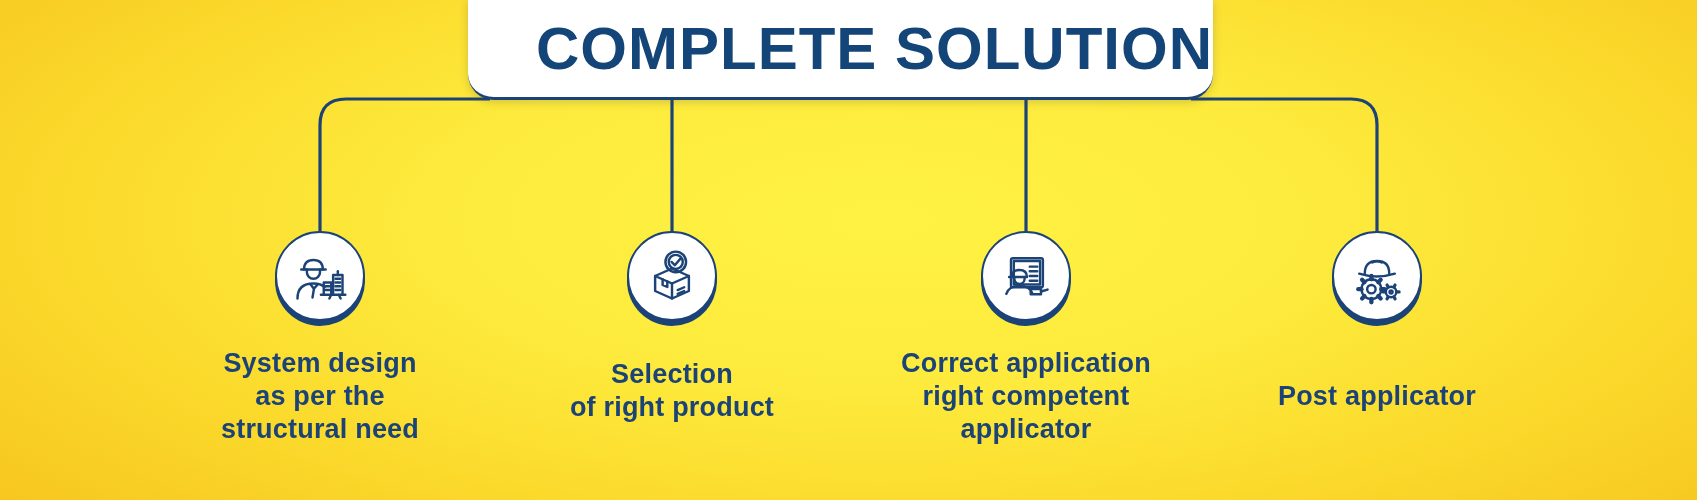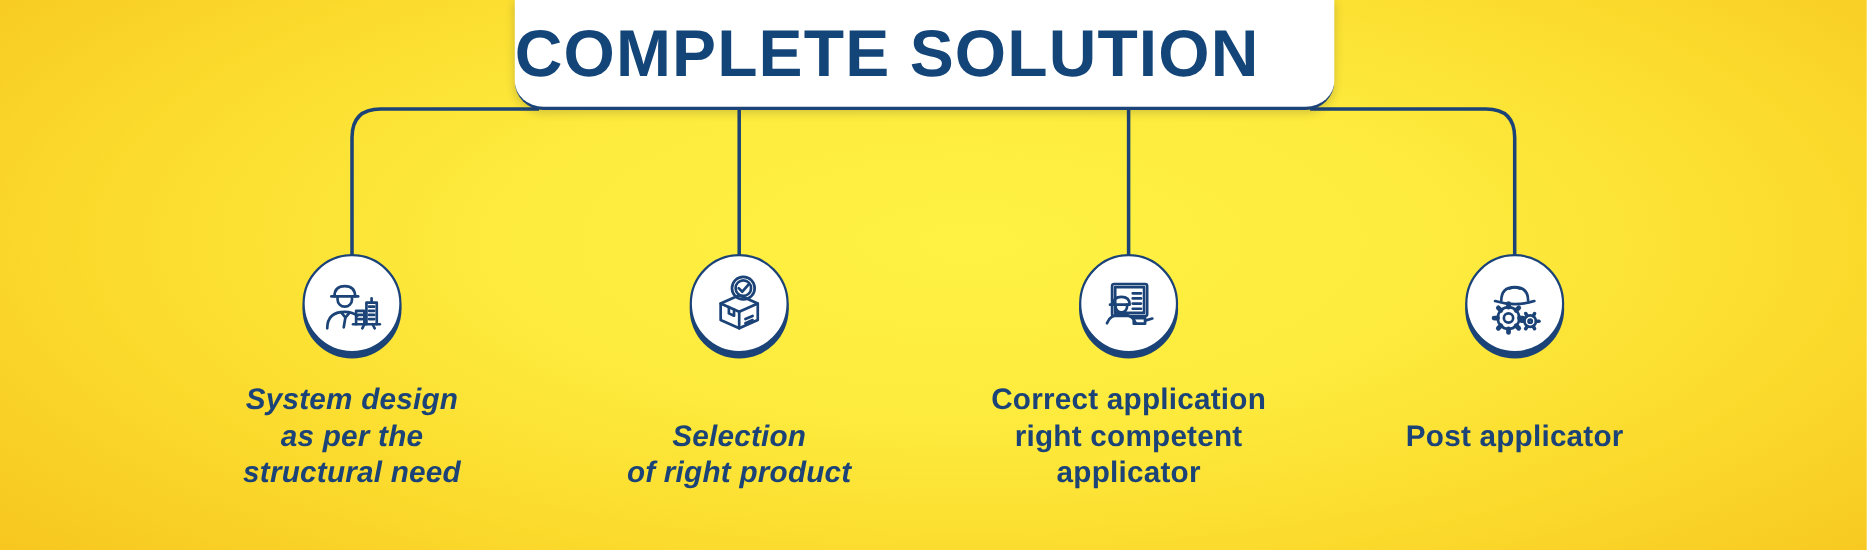--- a/index.html
+++ b/index.html
@@ -12,21 +12,21 @@
       #fff243 0%, #fdea3c 40%, #fbda2c 70%, #f7c71f 100%);
   }
   .connectors{position:absolute;left:0;top:0;width:1697px;height:500px;}
   .connectors path{stroke:#1b4377;stroke-width:3.2;fill:none;}
   .title-box{
     position:absolute;left:468px;top:0;width:745px;height:97px;
     background:#ffffff;
     border-bottom:3.5px solid #1b4377;
     border-radius:0 0 26px 26px;
     box-shadow:0 2px 8px rgba(60,60,60,.22);
-    display:flex;align-items:center;justify-content:flex-start;
+    display:flex;align-items:center;justify-content:flex-end;
   }
   .title-box h1{
     margin:0;
     font-size:60px;font-weight:bold;letter-spacing:1px;
     color:#144578;
   }
   .step-circle{
     position:absolute;width:90px;height:90px;border-radius:50%;
     background:#ffffff;border:2.5px solid #1b4377;
     box-shadow:0 5px 0 0 #1b4377;
@@ -35,21 +35,21 @@
   }
   .step-circle svg{width:60px;height:60px;stroke:#1b4377;fill:none;
     stroke-width:2.6;stroke-linecap:round;stroke-linejoin:round;}
   .step-label{
     position:absolute;width:320px;text-align:center;
     color:#1b4377;font-size:27px;font-weight:bold;line-height:33px;
     white-space:pre-line;letter-spacing:.2px;
   }
   .c1{left:275px;top:231px;} .c2{left:627px;top:231px;}
   .c3{left:981px;top:231px;} .c4{left:1332px;top:231px;}
-  .l1{left:160px;top:347px;font-style:italic;} .l2{left:512px;top:380px;font-style:italic;}
+  .l1{left:160px;top:347px;} .l2{left:512px;top:358px;}
   .l3{left:866px;top:347px;} .l4{left:1217px;top:380px;}
   .gear-teeth line{stroke-width:4.6;}
   .gear-teeth-sm line{stroke-width:3.4;}
 </style>
 </head>
 <body>
 
 <div class="canvas">
 
   <svg class="connectors" viewBox="0 0 1697 500" xmlns="http://www.w3.org/2000/svg">

